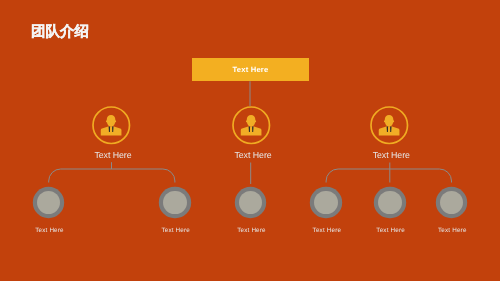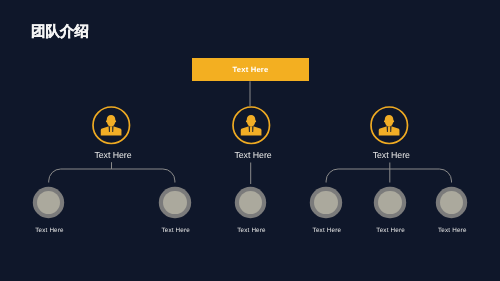--- a/index.html
+++ b/index.html
@@ -1,19 +1,19 @@
 <!DOCTYPE html>
 <html><head>
 <meta charset="utf-8">
 <style>
   html,body{margin:0;padding:0;}
   body{width:500px;height:281px;overflow:hidden;background:#2d2d2d;
        font-family:"Liberation Sans","DejaVu Sans",sans-serif;
        -webkit-font-smoothing:antialiased;text-rendering:geometricPrecision;}
-  #slide{position:relative;width:500px;height:281px;background:#0f172a;
+  #slide{position:relative;width:500px;height:281px;background:#c2410c;
          overflow:hidden;will-change:transform;}
   #slide *{-webkit-font-smoothing:antialiased;}
 
   
   #title{position:absolute;left:30.9px;top:25.3px;font-size:14.5px;font-weight:bold;
          color:#f4f4f4;line-height:14.5px;white-space:nowrap;
          -webkit-text-stroke:0.35px #f4f4f4;}
 
   
   #topbox{position:absolute;left:192.3px;top:58.3px;width:116.4px;height:23px;

